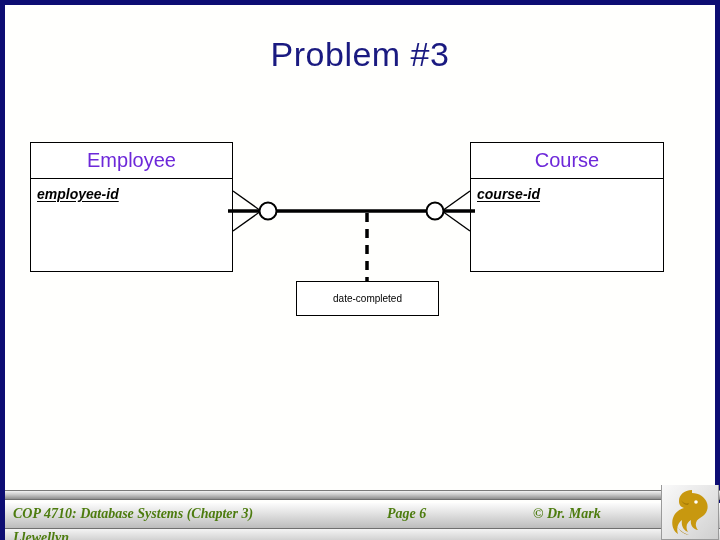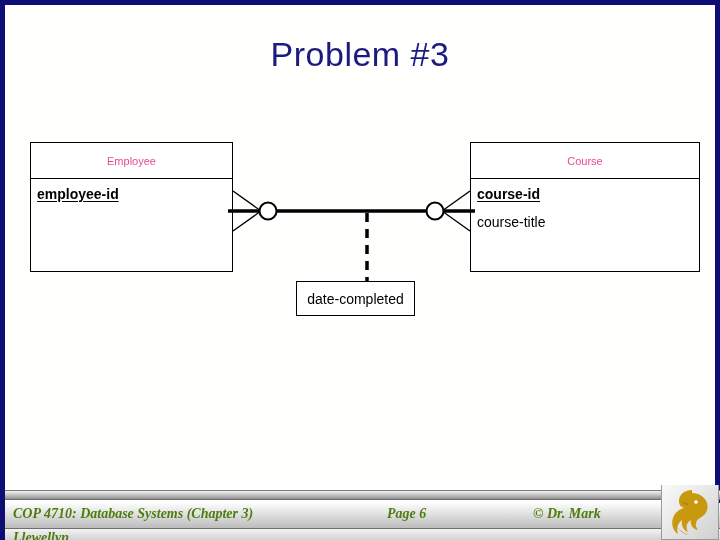--- a/index.html
+++ b/index.html
@@ -40,64 +40,65 @@
     position:absolute;
     border:1.5px solid #000;
     background:#ffffff;
   }
   .entity .ent-header {
     height:36px;
     border-bottom:1.5px solid #000;
     display:flex;
     align-items:center;
     justify-content:center;
-    font-size:11px;
-    color:#ec4899;
+    font-size:20px;
+    color:#6d28d9;
   }
   .entity .ent-body {
     padding:8px 6px 6px 6px;
   }
   .attr {
     font-size:14px;
     color:#000;
     line-height:1.0;
     margin-bottom:14px;
     white-space:nowrap;
+    font-style:italic;
   }
   .attr.pk {
     font-weight:bold;
     text-decoration:underline;
     text-underline-offset:2px;
   }
 
   #entity-employee { left:25px; top:137px; width:203px; height:130px; }
-  #entity-course   { left:465px; top:137px; width:230px; height:130px; }
+  #entity-course   { left:465px; top:137px; width:194px; height:130px; }
 
   
   #rel-label {
     position:absolute;
     left:300px; top:177px;
     width:140px;
     text-align:center;
     font-size:15px;
     color:#000;
     white-space:nowrap;
   }
 
   
   #attr-box {
     position:absolute;
     left:291px; top:276px;
-    width:119px; height:35px;
+    width:143px; height:35px;
     border:1.5px solid #000;
     background:#ffffff;
     display:flex;
     align-items:center;
     justify-content:center;
-    font-size:14px;
+    font-size:10px;
     color:#000;
     white-space:nowrap;
   }
 
   
   #connectors {
     position:absolute;
     left:0; top:0;
     width:710px; height:535px;
     pointer-events:none;
@@ -163,21 +164,20 @@
       <div class="ent-header">Employee</div>
       <div class="ent-body">
         <div class="attr pk">employee-id</div>
       </div>
     </div>
 
     <div class="entity" id="entity-course">
       <div class="ent-header">Course</div>
       <div class="ent-body">
         <div class="attr pk">course-id</div>
-        <div class="attr">course-title</div>
       </div>
     </div>
 
 
     <div id="attr-box">date-completed</div>
 
     <svg id="connectors" viewBox="0 0 710 535">
 
       <line x1="223" y1="206" x2="470" y2="206" stroke="#000" stroke-width="3.5"></line>
 

